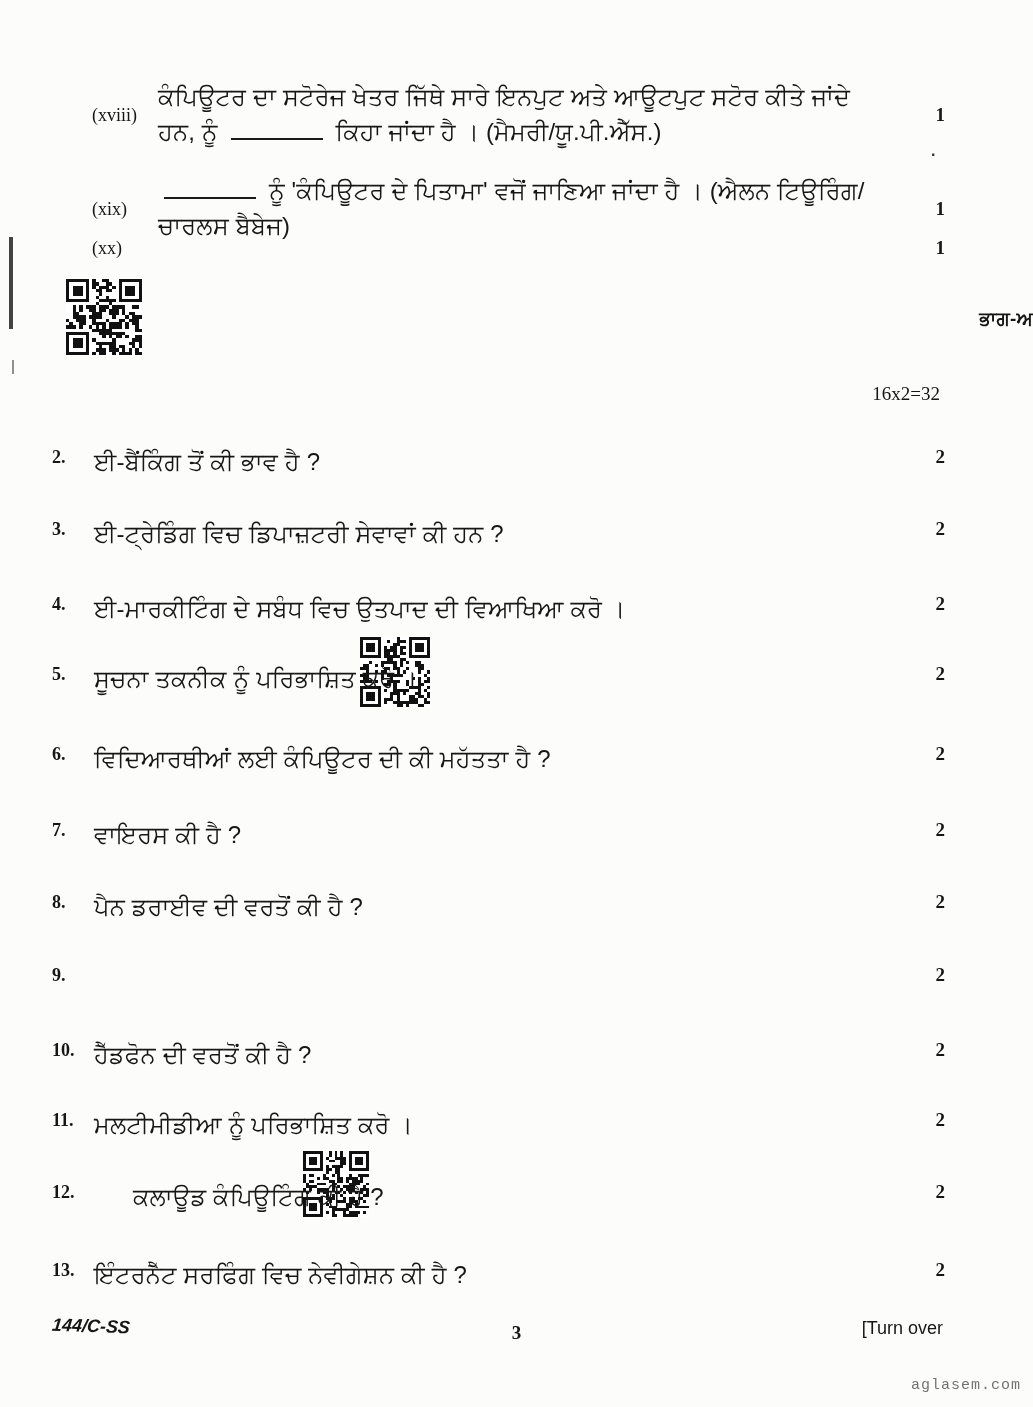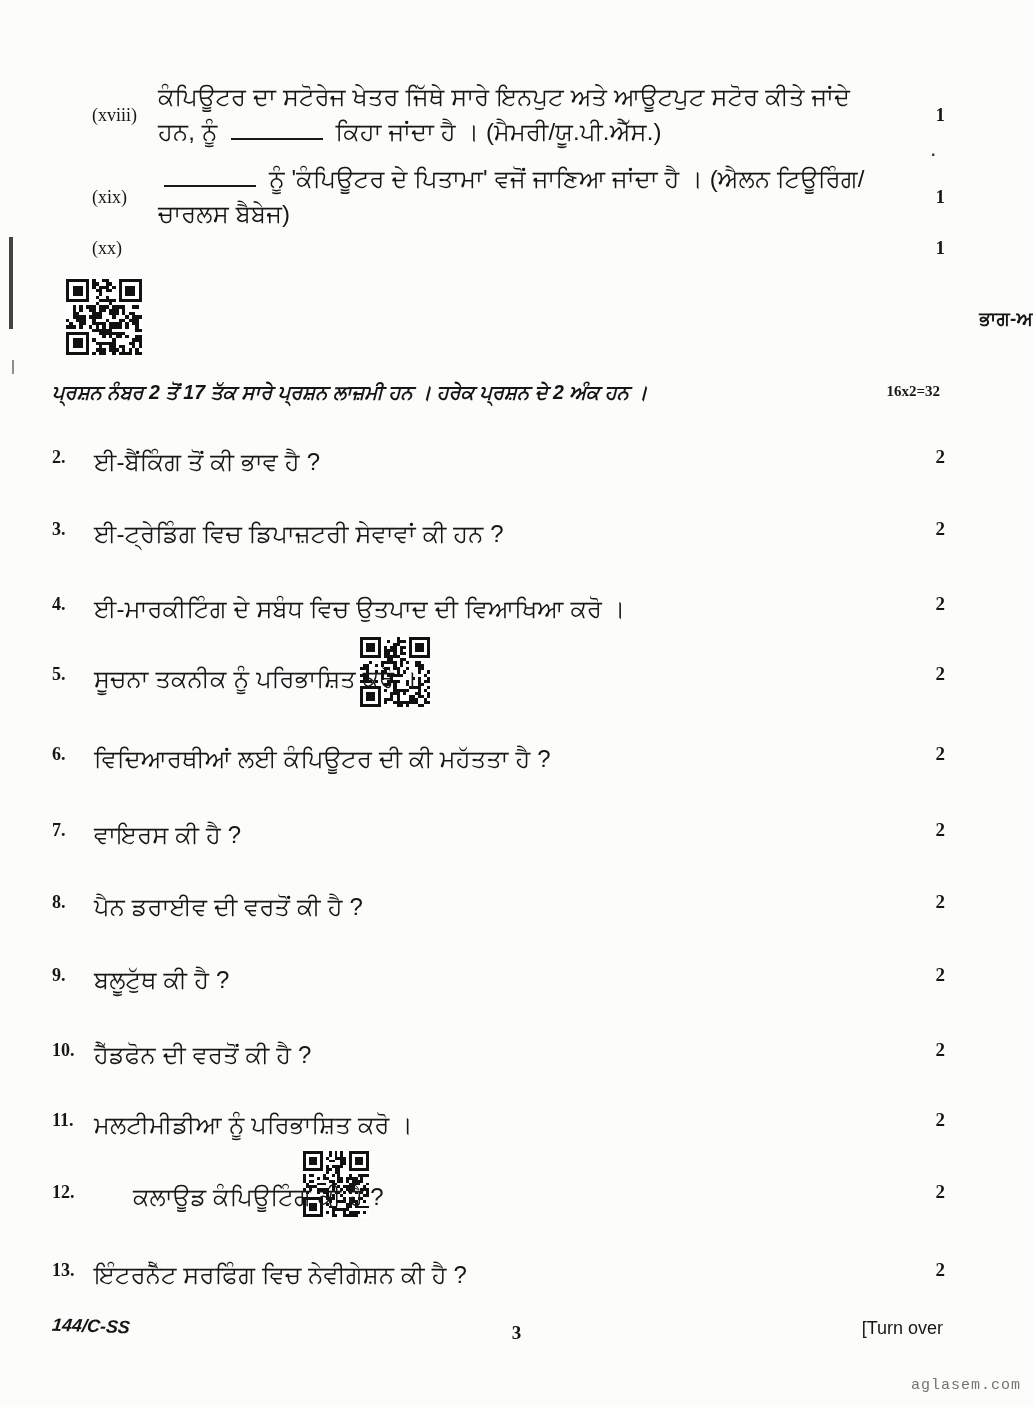--- a/index.html
+++ b/index.html
@@ -44,21 +44,21 @@
     font-size:19px; font-weight:700;
   }
   .instruction-row{
     position:absolute; left:52px; width:888px;
     display:flex; align-items:flex-start;
   }
   .instruction-text{
     font-style:italic; font-weight:700; font-size:19.5px; max-width:700px;
   }
   .instruction-marks{
-    margin-left:auto; font-weight:700; font-size:15px; padding-top:2px;
+    margin-left:auto; font-weight:400; font-size:19px; padding-top:2px;
   }
   
   .q-row{
     position:absolute; left:52px; width:893px;
     display:flex; align-items:flex-start;
   }
   .q-num{
     flex:0 0 42px; font-weight:700; font-size:18px; padding-top:2px;
   }
   .q-text{ flex:1 1 auto; max-width:740px; }
@@ -105,21 +105,21 @@
   <div class="artifact-line" style="left:12px; top:360px; width:2px; height:14px; opacity:.5;"></div>
   <span class="artifact-dot" style="left:931px; top:142px;">.</span>
 
   <div id="objective-rows">
   <div class="obj-row" style="top: 80px;">
     <span class="obj-label">(xviii)</span>
     <span class="obj-text pa"><span>ਕੰਪਿਊਟਰ ਦਾ ਸਟੋਰੇਜ ਖੇਤਰ ਜਿੱਥੇ ਸਾਰੇ ਇਨਪੁਟ ਅਤੇ ਆਊਟਪੁਟ ਸਟੋਰ ਕੀਤੇ ਜਾਂਦੇ ਹਨ, ਨੂੰ</span> <span class="blank"></span> <span>ਕਿਹਾ ਜਾਂਦਾ ਹੈ । (ਮੈਮਰੀ/ਯੂ.ਪੀ.ਐੱਸ.)</span> </span>
     <span class="obj-marks serif">1</span>
   </div>
 
-  <div class="obj-row" style="top: 162px;">
+  <div class="obj-row" style="top: 174px;">
     <span class="obj-label">(xix)</span>
     <span class="obj-text pa"><span class="blank"></span> <span>ਨੂੰ 'ਕੰਪਿਊਟਰ ਦੇ ਪਿਤਾਮਾ' ਵਜੋਂ ਜਾਣਿਆ ਜਾਂਦਾ ਹੈ । (ਐਲਨ ਟਿਊਰਿੰਗ/ਚਾਰਲਸ ਬੈਬੇਜ)</span> </span>
     <span class="obj-marks serif">1</span>
   </div>
 
   <div class="obj-row" style="top: 236px;">
     <span class="obj-label">(xx)</span>
     <span class="obj-marks serif">1</span>
   </div>
 </div>
@@ -660,21 +660,20 @@
         <rect x="18" y="2" width="3" height="3" fill="#111"></rect>
         <rect x="0" y="16" width="7" height="7" fill="#111"></rect>
         <rect x="1" y="17" width="5" height="5" fill="#fff"></rect>
         <rect x="2" y="18" width="3" height="3" fill="#111"></rect>
       </svg>
     </div>
 
   <div class="section-title pa" style="top:305px;text-align:right;">ਭਾਗ-ਅ</div>
 
   <div class="instruction-row" style="top:381px;">
-    <span class="instruction-text">ਪ੍ਰਸ਼ਨ ਨੰਬਰ 2 ਤੋਂ 17 ਤੱਕ ਸਾਰੇ ਪ੍ਰਸ਼ਨ ਲਾਜ਼ਮੀ ਹਨ । ਹਰੇਕ ਪ੍ਰਸ਼ਨ ਦੇ 2 ਅੰਕ ਹਨ ।</span>
     <span class="instruction-marks serif">16x2=32</span>
   </div>
 
   <div id="question-rows">
   <div class="q-row" style="top: 445px;">
     <span class="q-num serif">2.</span>
     <span class="q-text pa">ਈ-ਬੈਂਕਿੰਗ ਤੋਂ ਕੀ ਭਾਵ ਹੈ ?</span>
     <span class="q-marks serif">2</span>
   </div>
 
@@ -709,21 +708,20 @@
   </div>
 
   <div class="q-row" style="top: 890px;">
     <span class="q-num serif">8.</span>
     <span class="q-text pa">ਪੈਨ ਡਰਾਈਵ ਦੀ ਵਰਤੋਂ ਕੀ ਹੈ ?</span>
     <span class="q-marks serif">2</span>
   </div>
 
   <div class="q-row" style="top: 963px;">
     <span class="q-num serif">9.</span>
-    <span class="q-text pa">ਬਲੂਟੁੱਥ ਕੀ ਹੈ ?</span>
     <span class="q-marks serif">2</span>
   </div>
 
   <div class="q-row" style="top: 1038px;">
     <span class="q-num serif">10.</span>
     <span class="q-text pa">ਹੈੱਡਫੋਨ ਦੀ ਵਰਤੋਂ ਕੀ ਹੈ ?</span>
     <span class="q-marks serif">2</span>
   </div>
 
   <div class="q-row" style="top: 1108px;">

